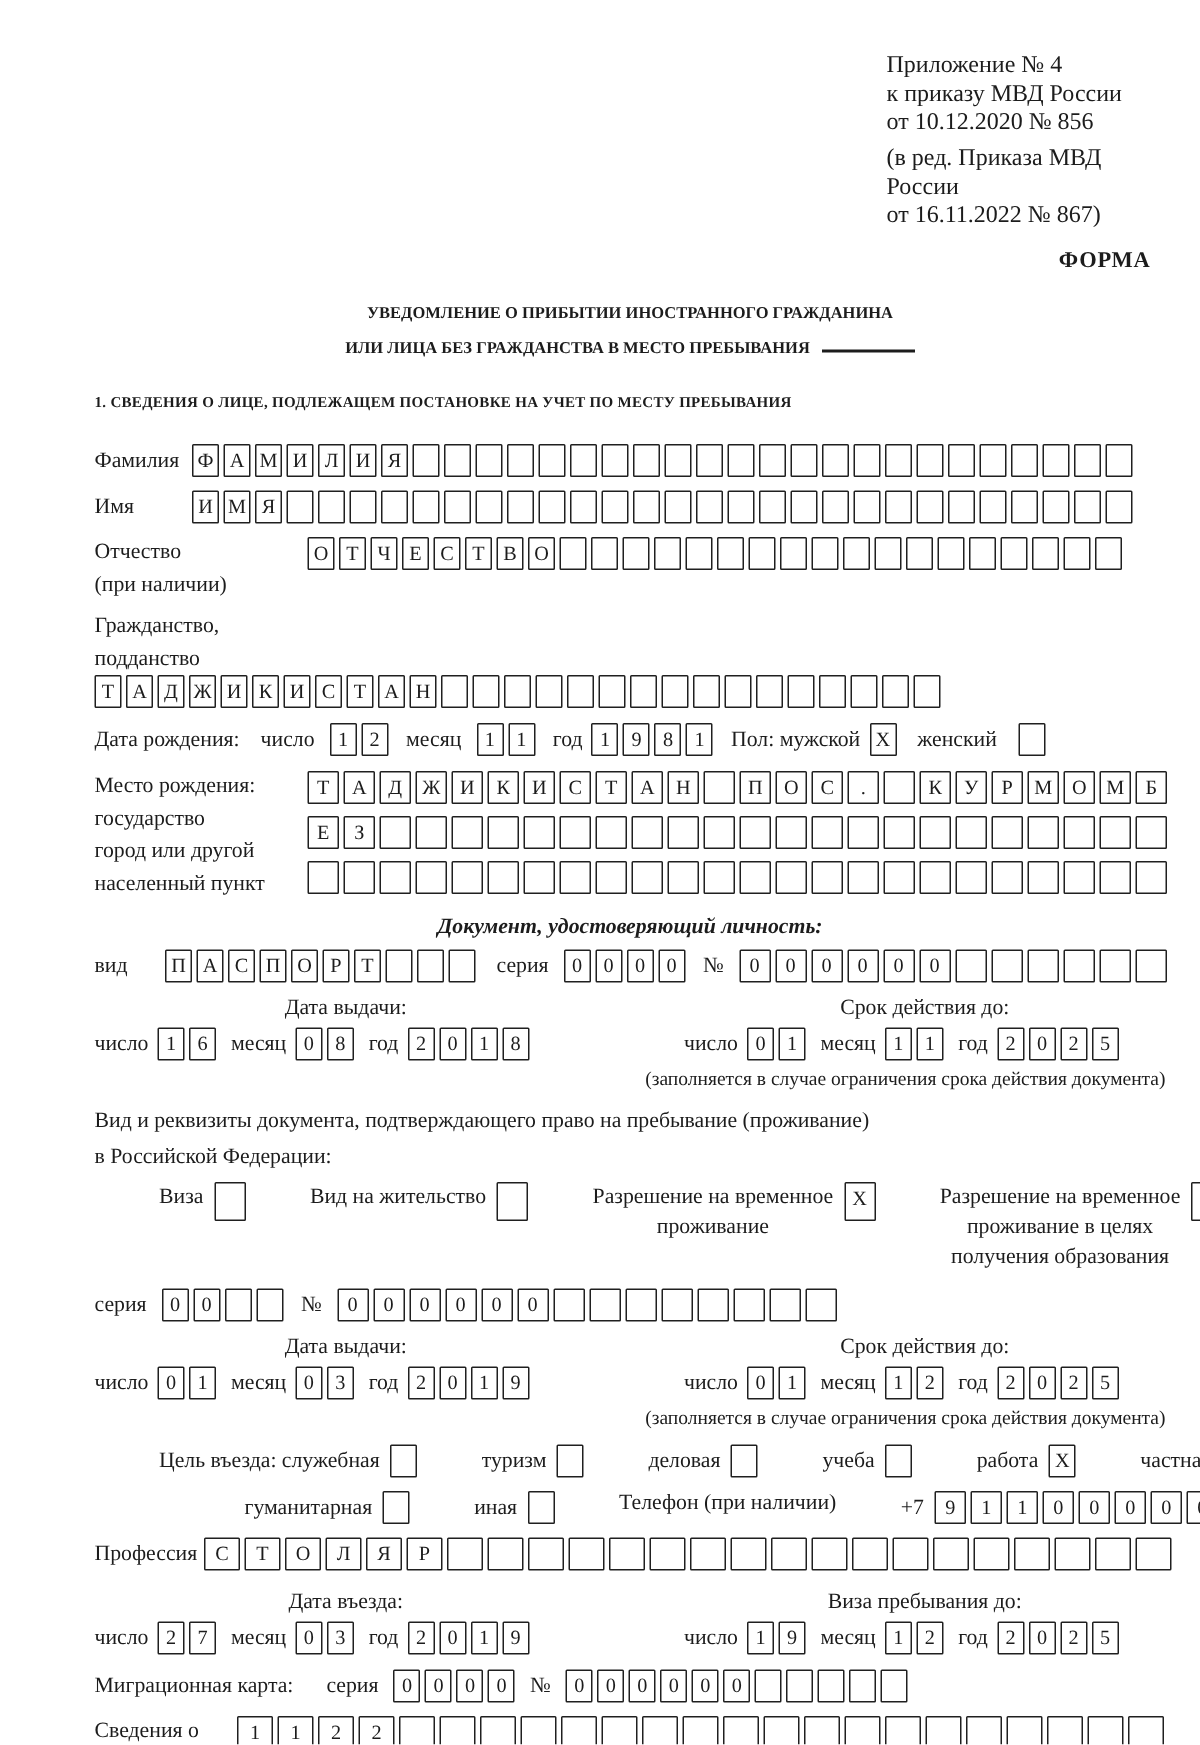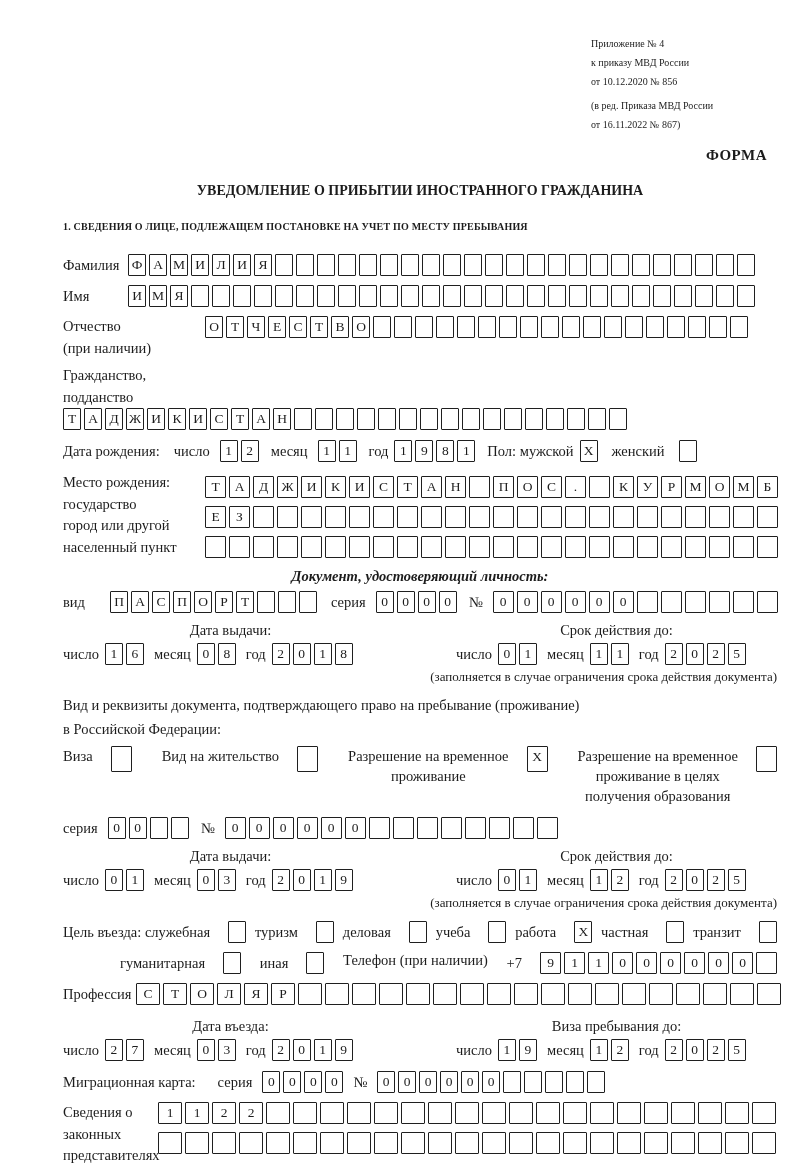--- a/index.html
+++ b/index.html
@@ -2,24 +2,24 @@
 <html lang="ru"><head>
 <meta charset="utf-8">
 <style>
   html,body{margin:0;padding:0;background:#ffffff;}
   .page{
     width:800px;height:1163px;box-sizing:border-box;overflow:hidden;
     padding:34px 23px 0 63px;background:#ffffff;color:#1c1c1c;
     font-family:"Liberation Serif","DejaVu Serif",serif;font-size:14.5px;
     position:relative;
   }
-  .appendix{width:186px;margin-left:auto;font-size:10px;line-height:19px;}
+  .appendix{width:186px;margin-left:auto;font-size:16px;line-height:19px;}
   .appendix .gap{height:5px;}
   .form-label{text-align:right;padding-right:10px;font-weight:bold;font-size:15px;margin-top:13px;letter-spacing:.5px;}
-  .title{text-align:center;font-weight:bold;font-size:14px;line-height:23px;margin-top:15px;}
+  .title{text-align:center;font-weight:bold;font-size:11px;line-height:23px;margin-top:15px;}
   .blank-line{display:inline-block;width:62px;border-bottom:2px solid #1c1c1c;height:12px;margin-left:8px;}
   .sec-head{font-weight:bold;font-size:10px;margin-top:19px;letter-spacing:.2px;}
   
   .cells{display:inline-flex;gap:3px;vertical-align:middle;flex:0 0 auto;}
   .cell{
     display:inline-block;box-sizing:border-box;width:18px;height:22px;
     border:1.6px solid #1f1f1f;border-radius:1px;
     font-size:13.5px;line-height:19px;text-align:center;background:#fff;
   }
   .wide .cell{width:21px;}
@@ -39,21 +39,21 @@
   .two-col{display:flex;margin-top:8px;}
   .col-l{width:335px;flex:0 0 auto;}
   .col-r{flex:1 1 auto;padding-left:58px;box-sizing:border-box;}
   .dhead{text-align:center;font-size:14.5px;line-height:18px;}
   .dline{display:flex;align-items:center;margin-top:4px;}
   .dline .lab{margin-right:6px;margin-left:10px;}
   .dline .lab:first-child{margin-left:0;}
   .note-r{text-align:right;font-size:13px;margin-top:4px;}
   .plain{margin-top:10px;line-height:20px;}
   .spread{display:flex;justify-content:space-between;align-items:flex-start;margin-top:9px;}
-  .pair{display:flex;align-items:center;gap:18px;flex:0 0 auto;}
+  .pair{display:flex;align-items:center;gap:7px;flex:0 0 auto;margin-left:43px;}
   .opt-label{text-align:center;line-height:20px;}
   .pair.top{align-items:flex-start;}
   .indent57{padding-left:57px;}
 </style>
 </head>
 <body>
 
 <div class="page">
 
   <div class="appendix">
@@ -62,20 +62,23 @@
     <div>от 10.12.2020 № 856</div>
     <div class="gap"></div>
     <div>(в ред. Приказа МВД России</div>
     <div>от 16.11.2022 № 867)</div>
   </div>
 
   <div class="form-label">ФОРМА</div>
 
   <div class="title">
     <div>УВЕДОМЛЕНИЕ О ПРИБЫТИИ ИНОСТРАННОГО ГРАЖДАНИНА</div>
+    <div>
+      <span>ИЛИ ЛИЦА БЕЗ ГРАЖДАНСТВА В МЕСТО ПРЕБЫВАНИЯ</span><span class="blank-line"></span>
+    </div>
   </div>
 
   <div class="sec-head">1. СВЕДЕНИЯ О ЛИЦЕ, ПОДЛЕЖАЩЕМ ПОСТАНОВКЕ НА УЧЕТ ПО МЕСТУ ПРЕБЫВАНИЯ</div>
 
   <div class="frow" style="margin-top:22px;">
     <span class="lab w65">Фамилия</span>
     <span class="cells">
         <span class="cell">Ф</span>
         <span class="cell">А</span>
         <span class="cell">М</span>
@@ -238,21 +241,21 @@
     <span class="lab ml12">Пол: мужской</span>
     <span class="cells ml6">
         <span class="cell">X</span>
       </span>
     <span class="lab ml14">женский</span>
     <span class="cells ml14">
         <span class="cell"></span>
       </span>
   </div>
 
-  <div class="frow" style="margin-top:10px;align-items:flex-end;">
+  <div class="frow" style="margin-top:10px;">
     <span class="lab w142 stack">
       <span>Место рождения:</span><br>
       <span>государство</span><br>
       <span>город или другой</span><br>
       <span>населенный пункт</span>
     </span>
     <span class="rows3">
       <span class="cells wide">
           <span class="cell">Т</span>
           <span class="cell">А</span>

